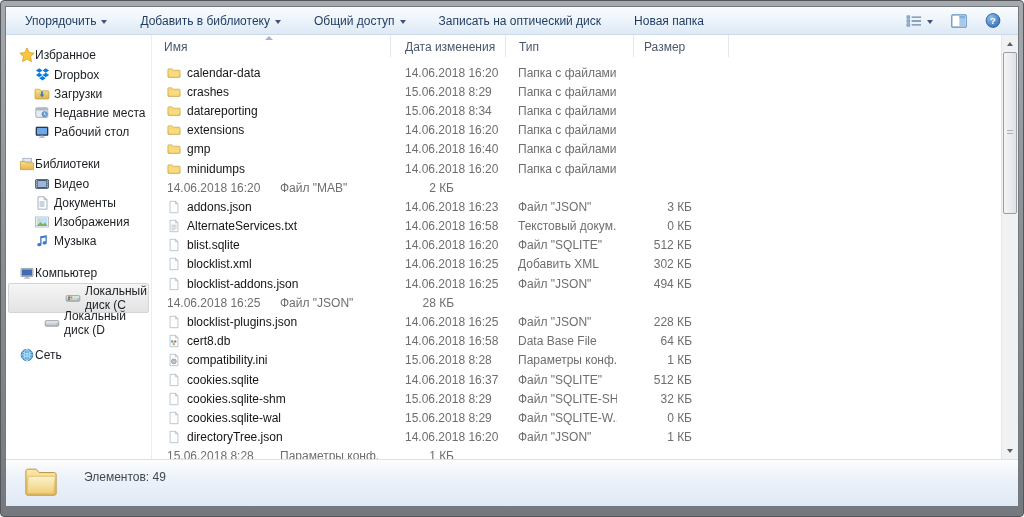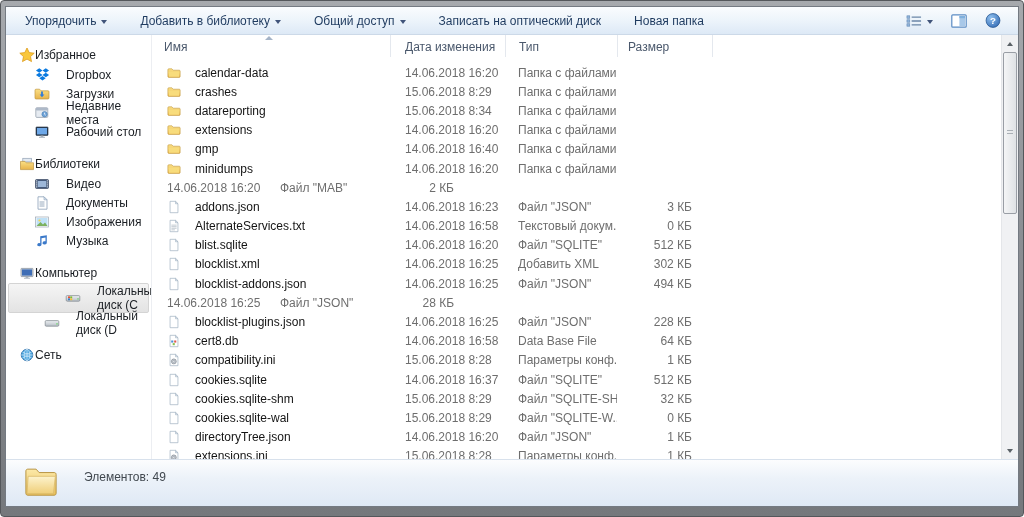--- a/index.html
+++ b/index.html
@@ -30,40 +30,40 @@
     font-size:12px; color:#1e3a5f; cursor:default; border-radius:2px;
   }
   .dd{ width:0; height:0; border-left:3.5px solid transparent; border-right:3.5px solid transparent; border-top:4px solid #40547a; margin-top:2px; }
   .tb-right{ margin-left:auto; display:flex; align-items:center; gap:12px; }
   .tb-iconbtn{ display:flex; align-items:center; gap:5px; padding:2px 3px; }
   
   .body{ flex:1; display:flex; min-height:0; position:relative; background:#fff; }
   .sidebar{ flex:0 0 146px; padding-top:10px; border-right:1px solid #eceef2; overflow:hidden; }
   .nav-section{ margin-bottom:13px; }
   .nav-header{ height:20px; display:flex; align-items:center; padding-left:13px; font-size:12px; color:#1b1f24; }
-  .nav-item{ height:19px; display:flex; align-items:center; gap:16px; padding-left:28px; font-size:12px; color:#1b1f24; }
+  .nav-item{ height:19px; display:flex; align-items:center; gap:4px; padding-left:28px; font-size:12px; color:#1b1f24; }
   .nav-item.indent2{ padding-left:38px; }
   .nav-item.selected{ background:linear-gradient(#f5f5f5,#e3e3e3); border:1px solid #d4d4d4; border-radius:2px; margin:0 2px 0 2px; padding-left:56px; height:30px; }
   .icn{ width:16px; height:16px; flex:0 0 16px; display:flex; align-items:center; justify-content:center; }
   .icn svg{ display:block; }
   .icn-sm{ width:14px; height:14px; flex:0 0 14px; display:flex; align-items:center; justify-content:center; }
   
   .filearea{ flex:1; position:relative; min-width:0; }
   .colheaders{ height:22px; display:flex; align-items:stretch; position:relative; }
   .colh{ font-size:12px; color:#4a586c; display:flex; align-items:flex-end; padding-bottom:3px; }
   .colh-name{ width:238px; padding-left:12px; }
   .colh-date{ width:115px; padding-left:14px; border-left:1px solid #e4e8ee; }
   .colh-type{ width:112px; padding-left:13px; border-left:1px solid #e4e8ee; }
-  .colh-size{ width:96px; padding-left:10px; border-left:1px solid #e4e8ee; border-right:1px solid #e4e8ee; }
+  .colh-size{ width:96px; padding-left:10px; border-left:1px solid #e4e8ee; border-right:1px solid #e4e8ee;margin-left:16px; }
   .sortmark{ position:absolute; left:113px; top:1px; width:0; height:0;
     border-left:4px solid transparent; border-right:4px solid transparent; border-bottom:4px solid #a5b4c7; }
   .rows{ position:absolute; top:22px; left:0; right:17px; bottom:0; overflow:hidden; padding-top:6px; }
   .row{ height:19.2px; display:flex; align-items:center; }
   .cell{ font-size:12px; white-space:nowrap; overflow:hidden; }
-  .cell-name{ width:238px; display:flex; align-items:center; gap:14px; padding-left:15px; color:#141414;text-align:center; }
+  .cell-name{ width:238px; display:flex; align-items:center; gap:6px; padding-left:15px; color:#141414;text-align:center; }
   .cell-date{ width:115px; padding-left:15px; color:#6e6e6e; }
   .cell-type{ width:112px; padding-left:13px; color:#6e6e6e; }
   .cell-size{ width:96px; padding-right:21px; color:#6e6e6e; text-align:right; }
   
   .scrollbar{ position:absolute; top:0; right:0; bottom:0; width:17px; background:#f0f1f3; border-left:1px solid #e4e6e9; }
   .sb-btn{ position:absolute; left:0; right:0; height:17px; display:flex; align-items:center; justify-content:center; background:#f0f1f3; }
   .sb-up{ top:0; } .sb-down{ bottom:0; }
   .arr-up{ width:0; height:0; border-left:3.5px solid transparent; border-right:3.5px solid transparent; border-bottom:4px solid #5a6166; }
   .arr-down{ width:0; height:0; border-left:3.5px solid transparent; border-right:3.5px solid transparent; border-top:4px solid #5a6166; }
   .sb-thumb{ position:absolute; top:17px; height:162px; left:1px; right:1px;
@@ -642,31 +642,20 @@
                     <path d="M9.7 1.5 V4.3 H12.5z" fill="#e8eef4" stroke="#9fb0c0" stroke-width="0.7"></path>
                   </svg>
                 </span>
                 <span>directoryTree.json</span>
               </div>
               <div class="cell cell-date">14.06.2018 16:20</div>
               <div class="cell cell-type">Файл "JSON"</div>
               <div class="cell cell-size">1 КБ</div>
             </div>
             <div class="row">
-              <div class="cell cell-name">
-                <span class="icn-sm">
-                  <svg width="14" height="14" viewBox="0 0 16 16">
-                    <path d="M3.5 1.5 h6.2 l2.8 2.8 V14.5 H3.5z" fill="#ffffff" stroke="#9fb0c0" stroke-width="0.8"></path>
-                    <path d="M9.7 1.5 V4.3 H12.5z" fill="#e8eef4" stroke="#9fb0c0" stroke-width="0.7"></path>
-                    <circle cx="7.8" cy="9.6" r="2.8" fill="#c9cfd6" stroke="#6f7780" stroke-width="0.7"></circle>
-                    <circle cx="7.8" cy="9.6" r="1.1" fill="#ffffff" stroke="#6f7780" stroke-width="0.5"></circle>
-                  </svg>
-                </span>
-                <span>extensions.ini</span>
-              </div>
               <div class="cell cell-date">15.06.2018 8:28</div>
               <div class="cell cell-type">Параметры конф...</div>
               <div class="cell cell-size">1 КБ</div>
             </div>
           </div>
         <div class="scrollbar">
           <div class="sb-btn sb-up">
               <span class="arr-up"></span>
             </div>
           <div class="sb-thumb"></div>

